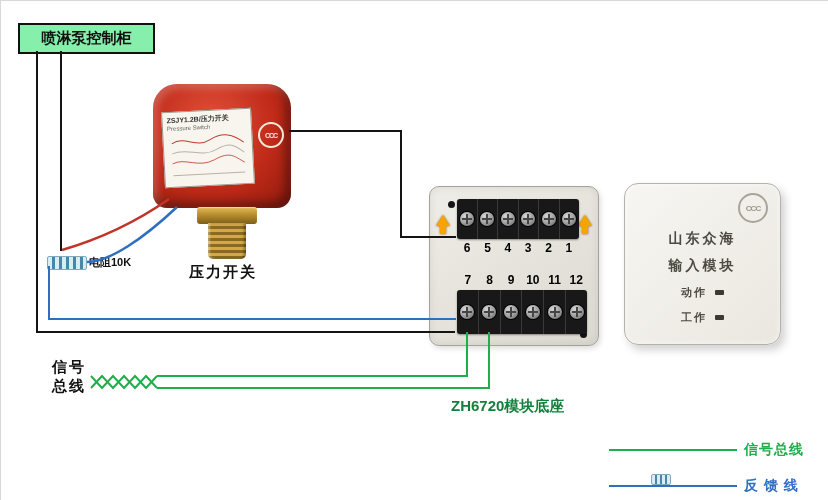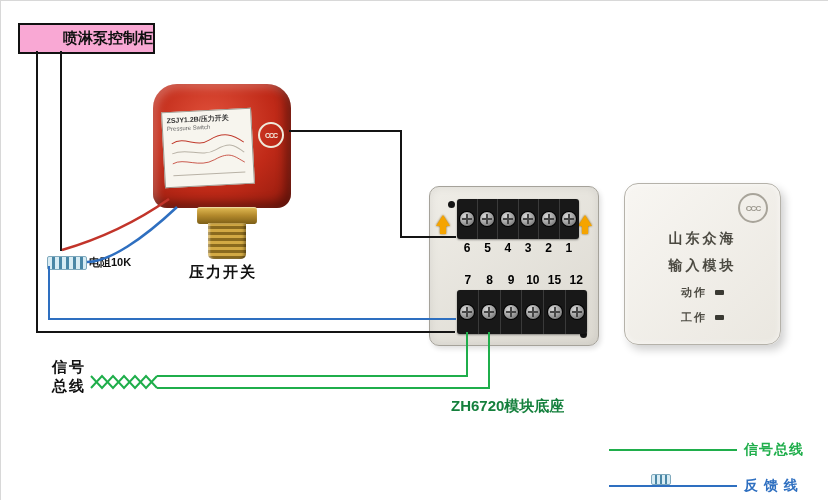--- a/index.html
+++ b/index.html
@@ -6,22 +6,22 @@
   #stage{
     position:relative;width:828px;height:500px;margin:0 auto;
     background:#ffffff;border:1px solid #d8d8d8;overflow:hidden;
     font-family:"Liberation Sans","DejaVu Sans",sans-serif;
   }
   .abs{position:absolute;}
 
   
   .cabinet-box{
     left:17px;top:22px;width:133px;height:27px;
-    border:2px solid #111;display:flex;align-items:center;justify-content:flex-end;
-    font-size:15px;font-weight:bold;color:#111;background:#f9a8d4;z-index:3;
+    border:2px solid #111;display:flex;align-items:center;justify-content:center;
+    font-size:15px;font-weight:bold;color:#111;background:#86efac;z-index:3;
   }
 
   
   .switch-body{
     left:152px;top:83px;width:138px;height:124px;z-index:2;
     background:radial-gradient(circle at 42% 32%, #e2523c 0%, #c02a18 55%, #8f1a0d 100%);
     border-radius:24px 24px 14px 14px;
     box-shadow:inset -6px -6px 10px rgba(0,0,0,.35), inset 4px 4px 8px rgba(255,255,255,.25);
   }
   .nameplate{
@@ -204,21 +204,21 @@
       <span>3</span>
       <span>2</span>
       <span>1</span>
     </div>
 
     <div class="tnums tnums-bottom">
       <span>7</span>
       <span>8</span>
       <span>9</span>
       <span>10</span>
-      <span>15</span>
+      <span>11</span>
       <span>12</span>
     </div>
     <div class="tstrip tstrip-bottom">
       <div class="tcell">
           <div class="screw"></div>
         </div>
       <div class="tcell">
           <div class="screw"></div>
         </div>
       <div class="tcell">

